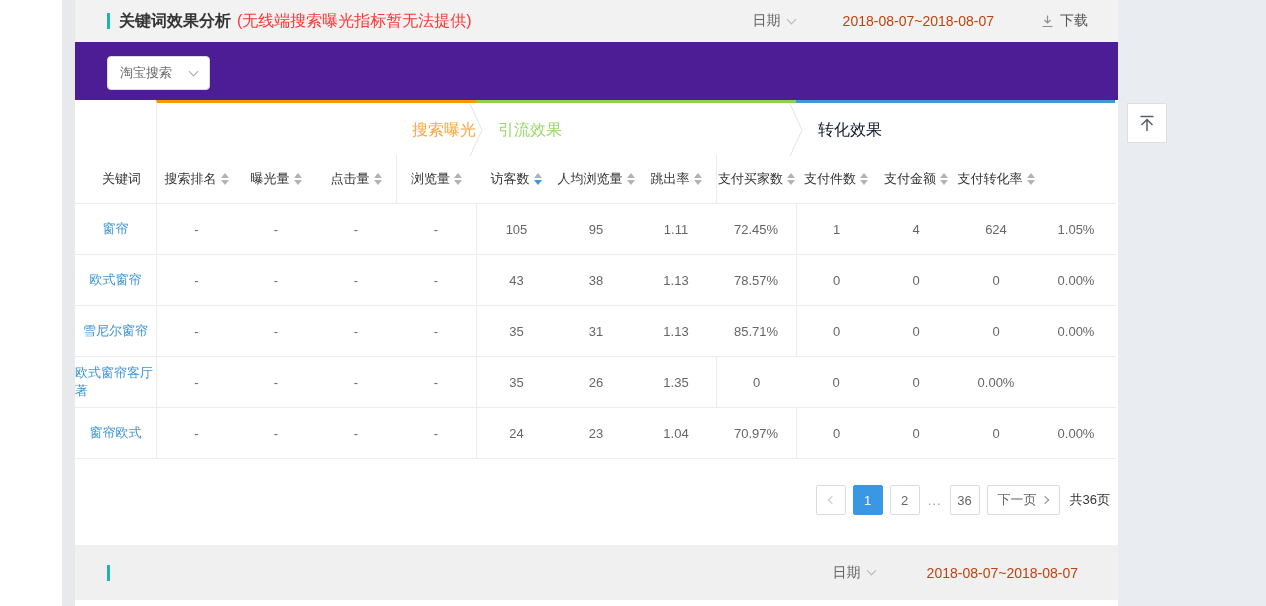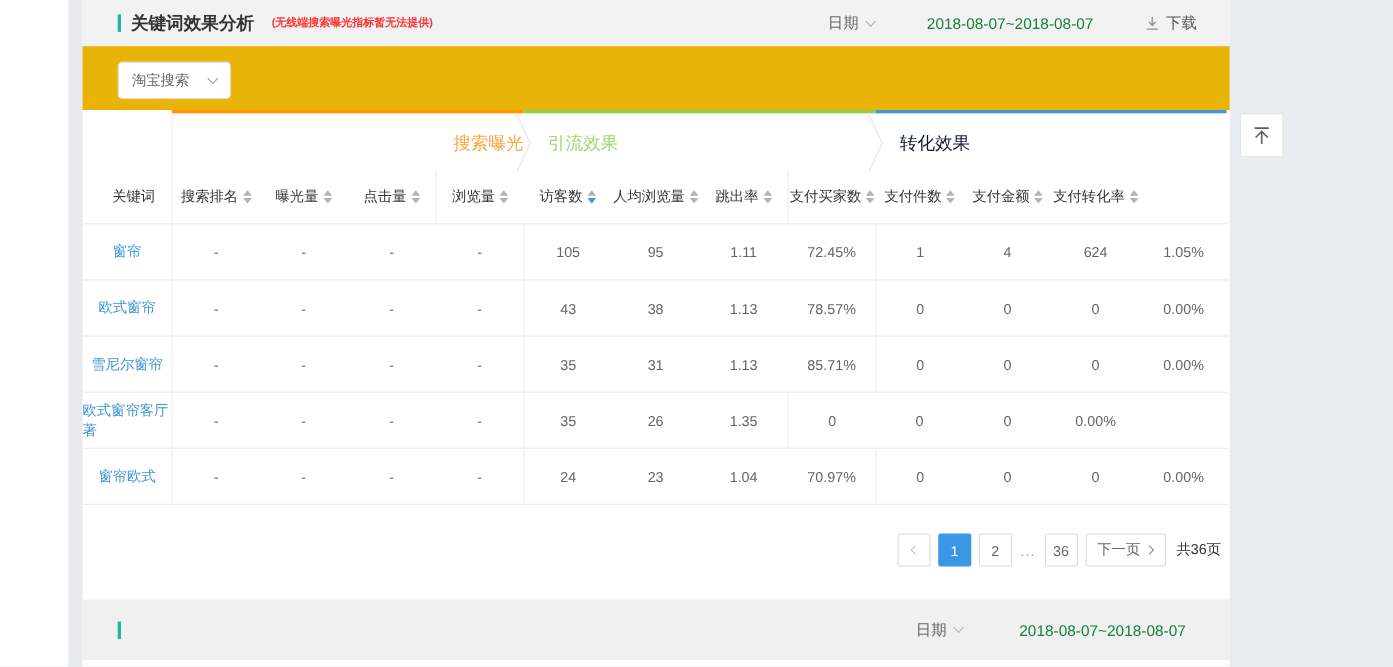--- a/index.html
+++ b/index.html
@@ -10,30 +10,30 @@
   .card { position:absolute; left:75px; top:0; width:1043px; height:606px; background:#ffffff; }
   .right-rail { position:absolute; left:1118px; top:0; width:148px; height:606px; background:#e9edf2; }
 
   .top-btn { position:absolute; left:9px; top:103px; width:40px; height:40px; background:#fff;
     border:1px solid #dfdfdf; display:flex; align-items:center; justify-content:center; cursor:pointer; }
 
   
   .panel-head { height:42px; background:#f2f2f2; display:flex; align-items:center; }
   .tbar { width:3px; height:16px; background:#1fb5ad; margin-left:32px; flex:none; }
   .ptitle { font-size:16px; font-weight:700; color:#333; margin-left:9px; }
-  .pnote { font-size:10px; color:#ff3333; margin-left:16px;font-weight:bold; }
+  .pnote { font-size:16px; color:#ff3333; margin-left:6px; }
   .head-right { margin-left:auto; margin-right:30px; display:flex; align-items:center; }
   .date-trigger { display:flex; align-items:center; gap:7px; cursor:pointer; color:#666; font-size:14px; }
   .chev { width:7px; height:7px; border-right:1px solid #b5b5b5; border-bottom:1px solid #b5b5b5;
     transform:rotate(45deg); margin-top:-4px; }
-  .date-range { margin-left:48px; font-size:14px; color:#15803d; }
+  .date-range { margin-left:48px; font-size:14px; color:#c2410c; }
   .download { margin-left:46px; display:flex; align-items:center; gap:5px; cursor:pointer; color:#555; font-size:14px; }
 
   
-  .select-row { padding:14px 0 6px 32px; height:58px; background:#eab308; }
+  .select-row { padding:14px 0 6px 32px; height:58px; background:#4c1d95; }
   .select { width:103px; height:34px; border:1px solid #dcdcdc; border-radius:4px; background:#fff;
     display:flex; align-items:center; justify-content:space-between; padding:0 12px;
     font-size:13px; color:#666; cursor:pointer; }
   .select .chev { margin-top:-3px; border-color:#a9a9a9; }
 
   
   .section-row { display:flex; height:55px; }
   .sec-spacer { width:81px; flex:none; }
   .group { width:320px; flex:none; position:relative; display:flex; align-items:center; }
   .group .glabel { font-size:16px; padding-left:22px; padding-top:2px; }

